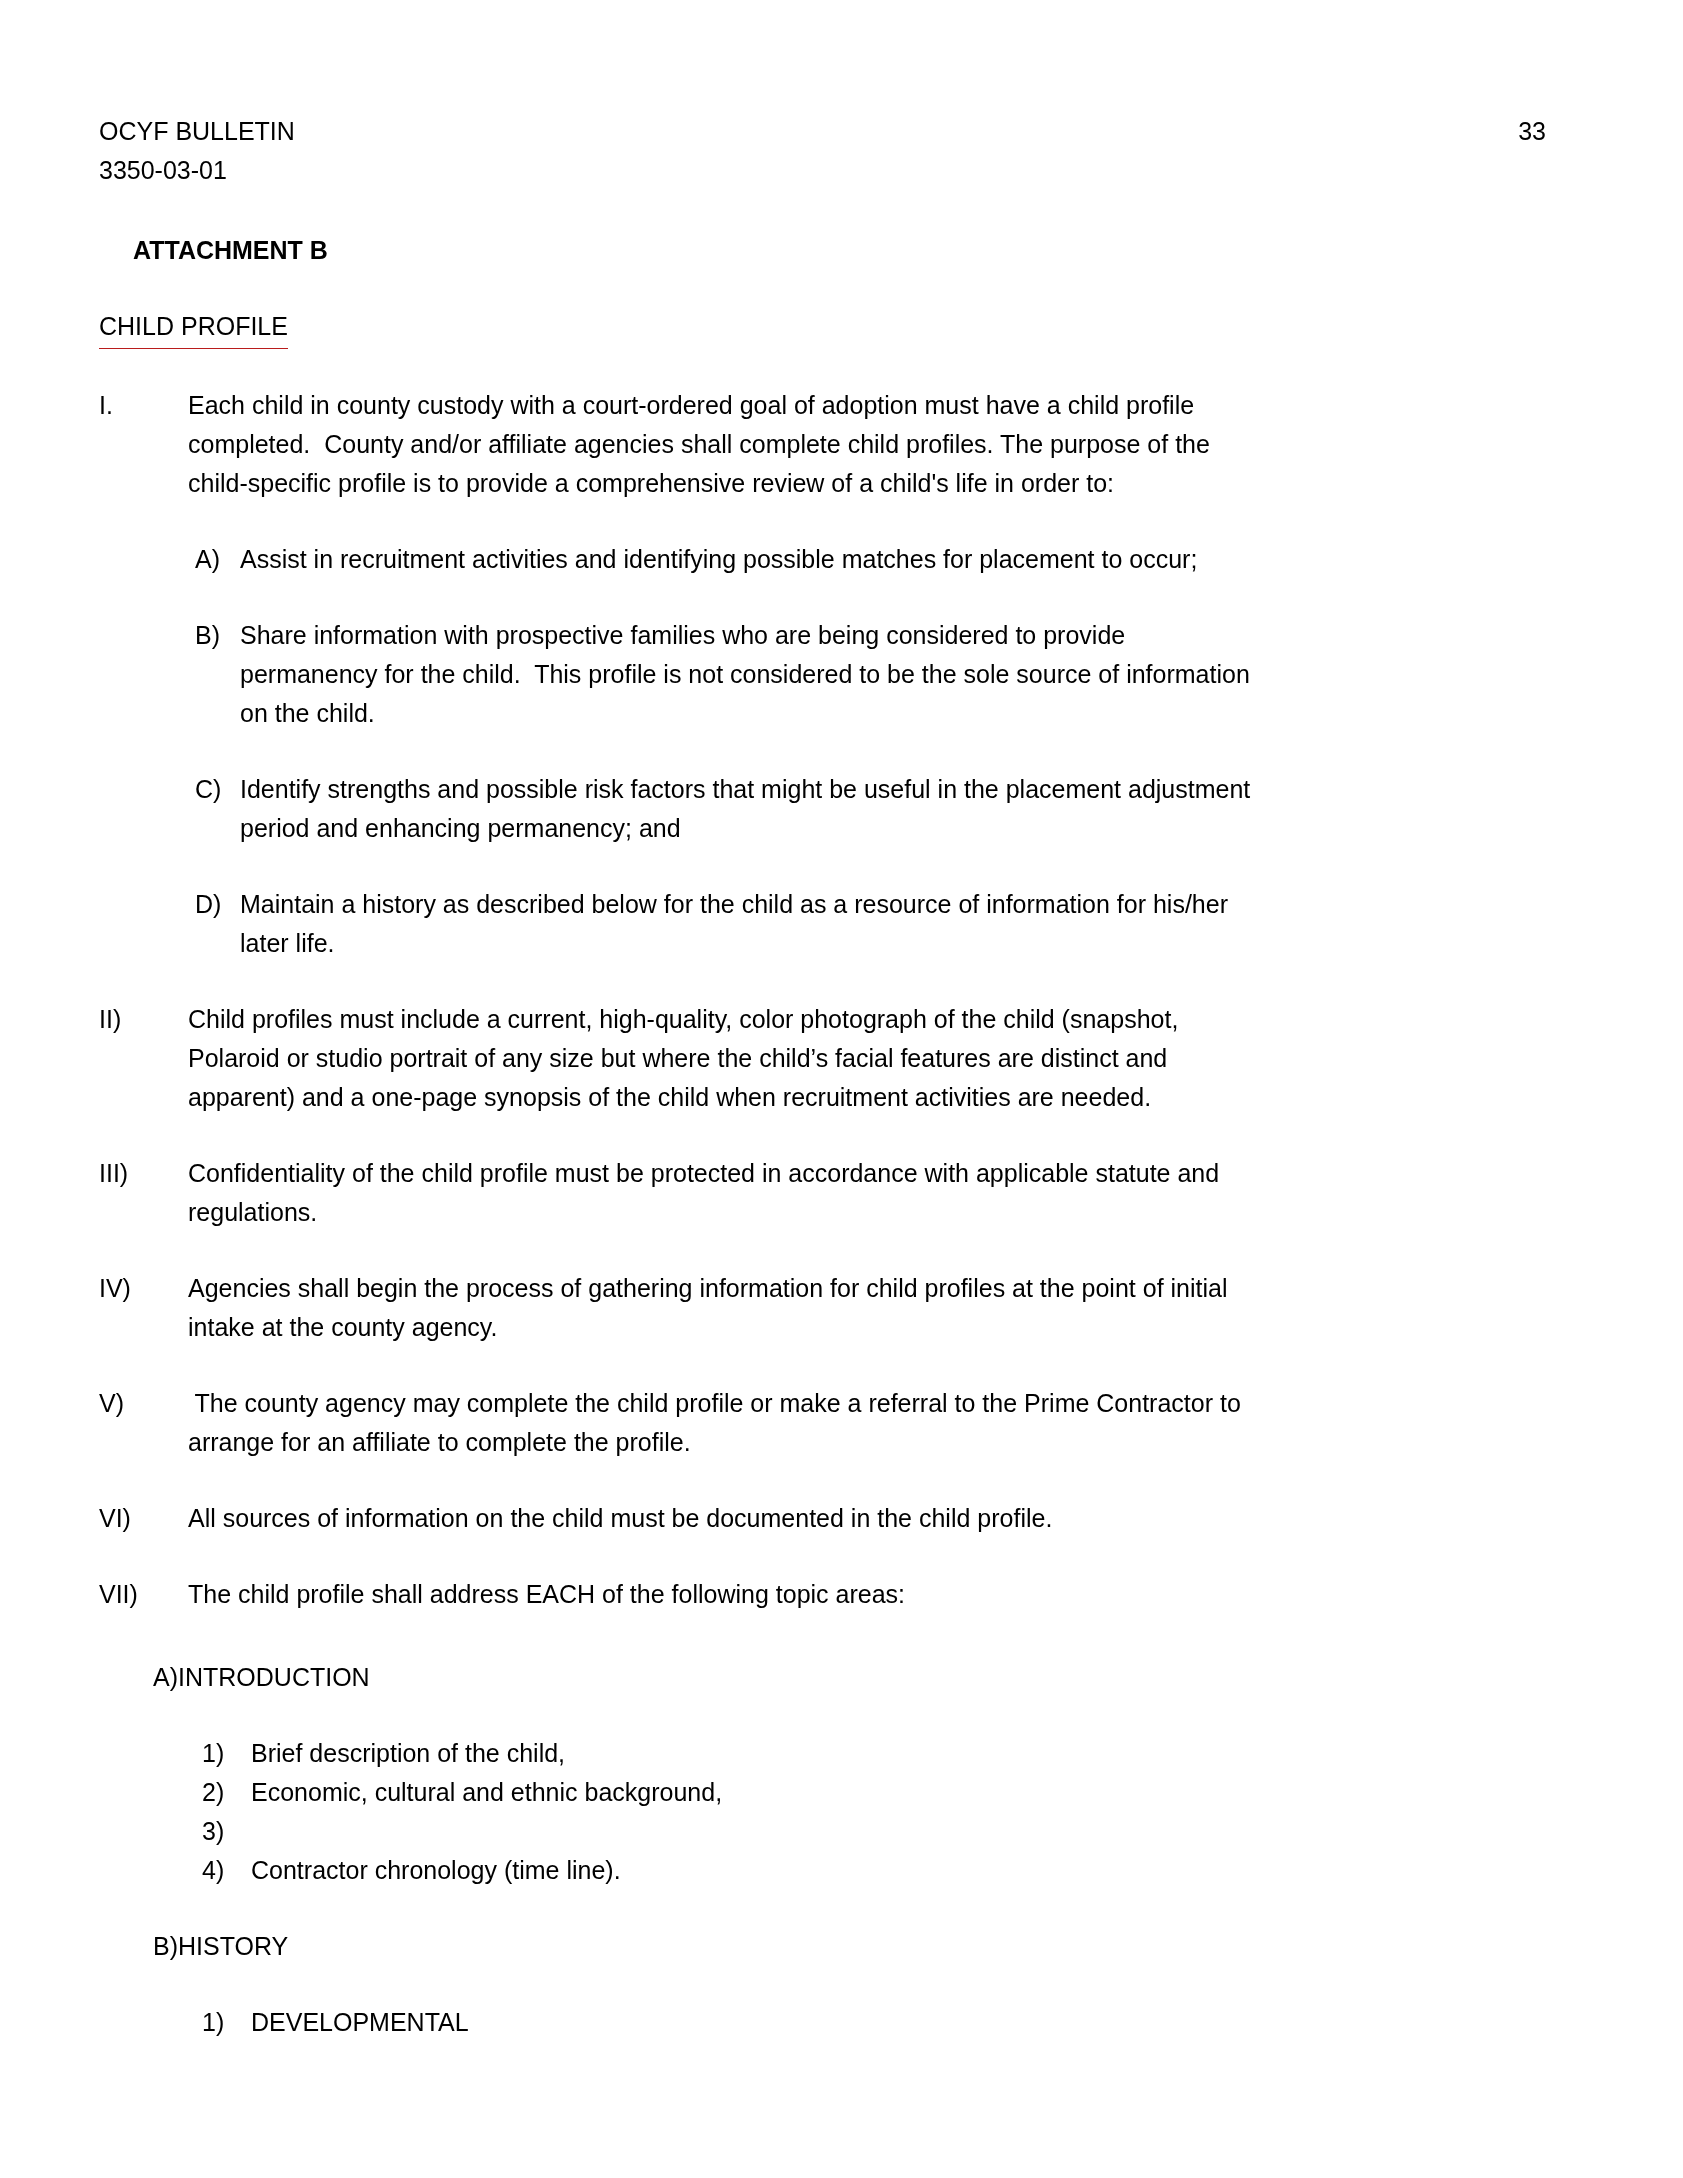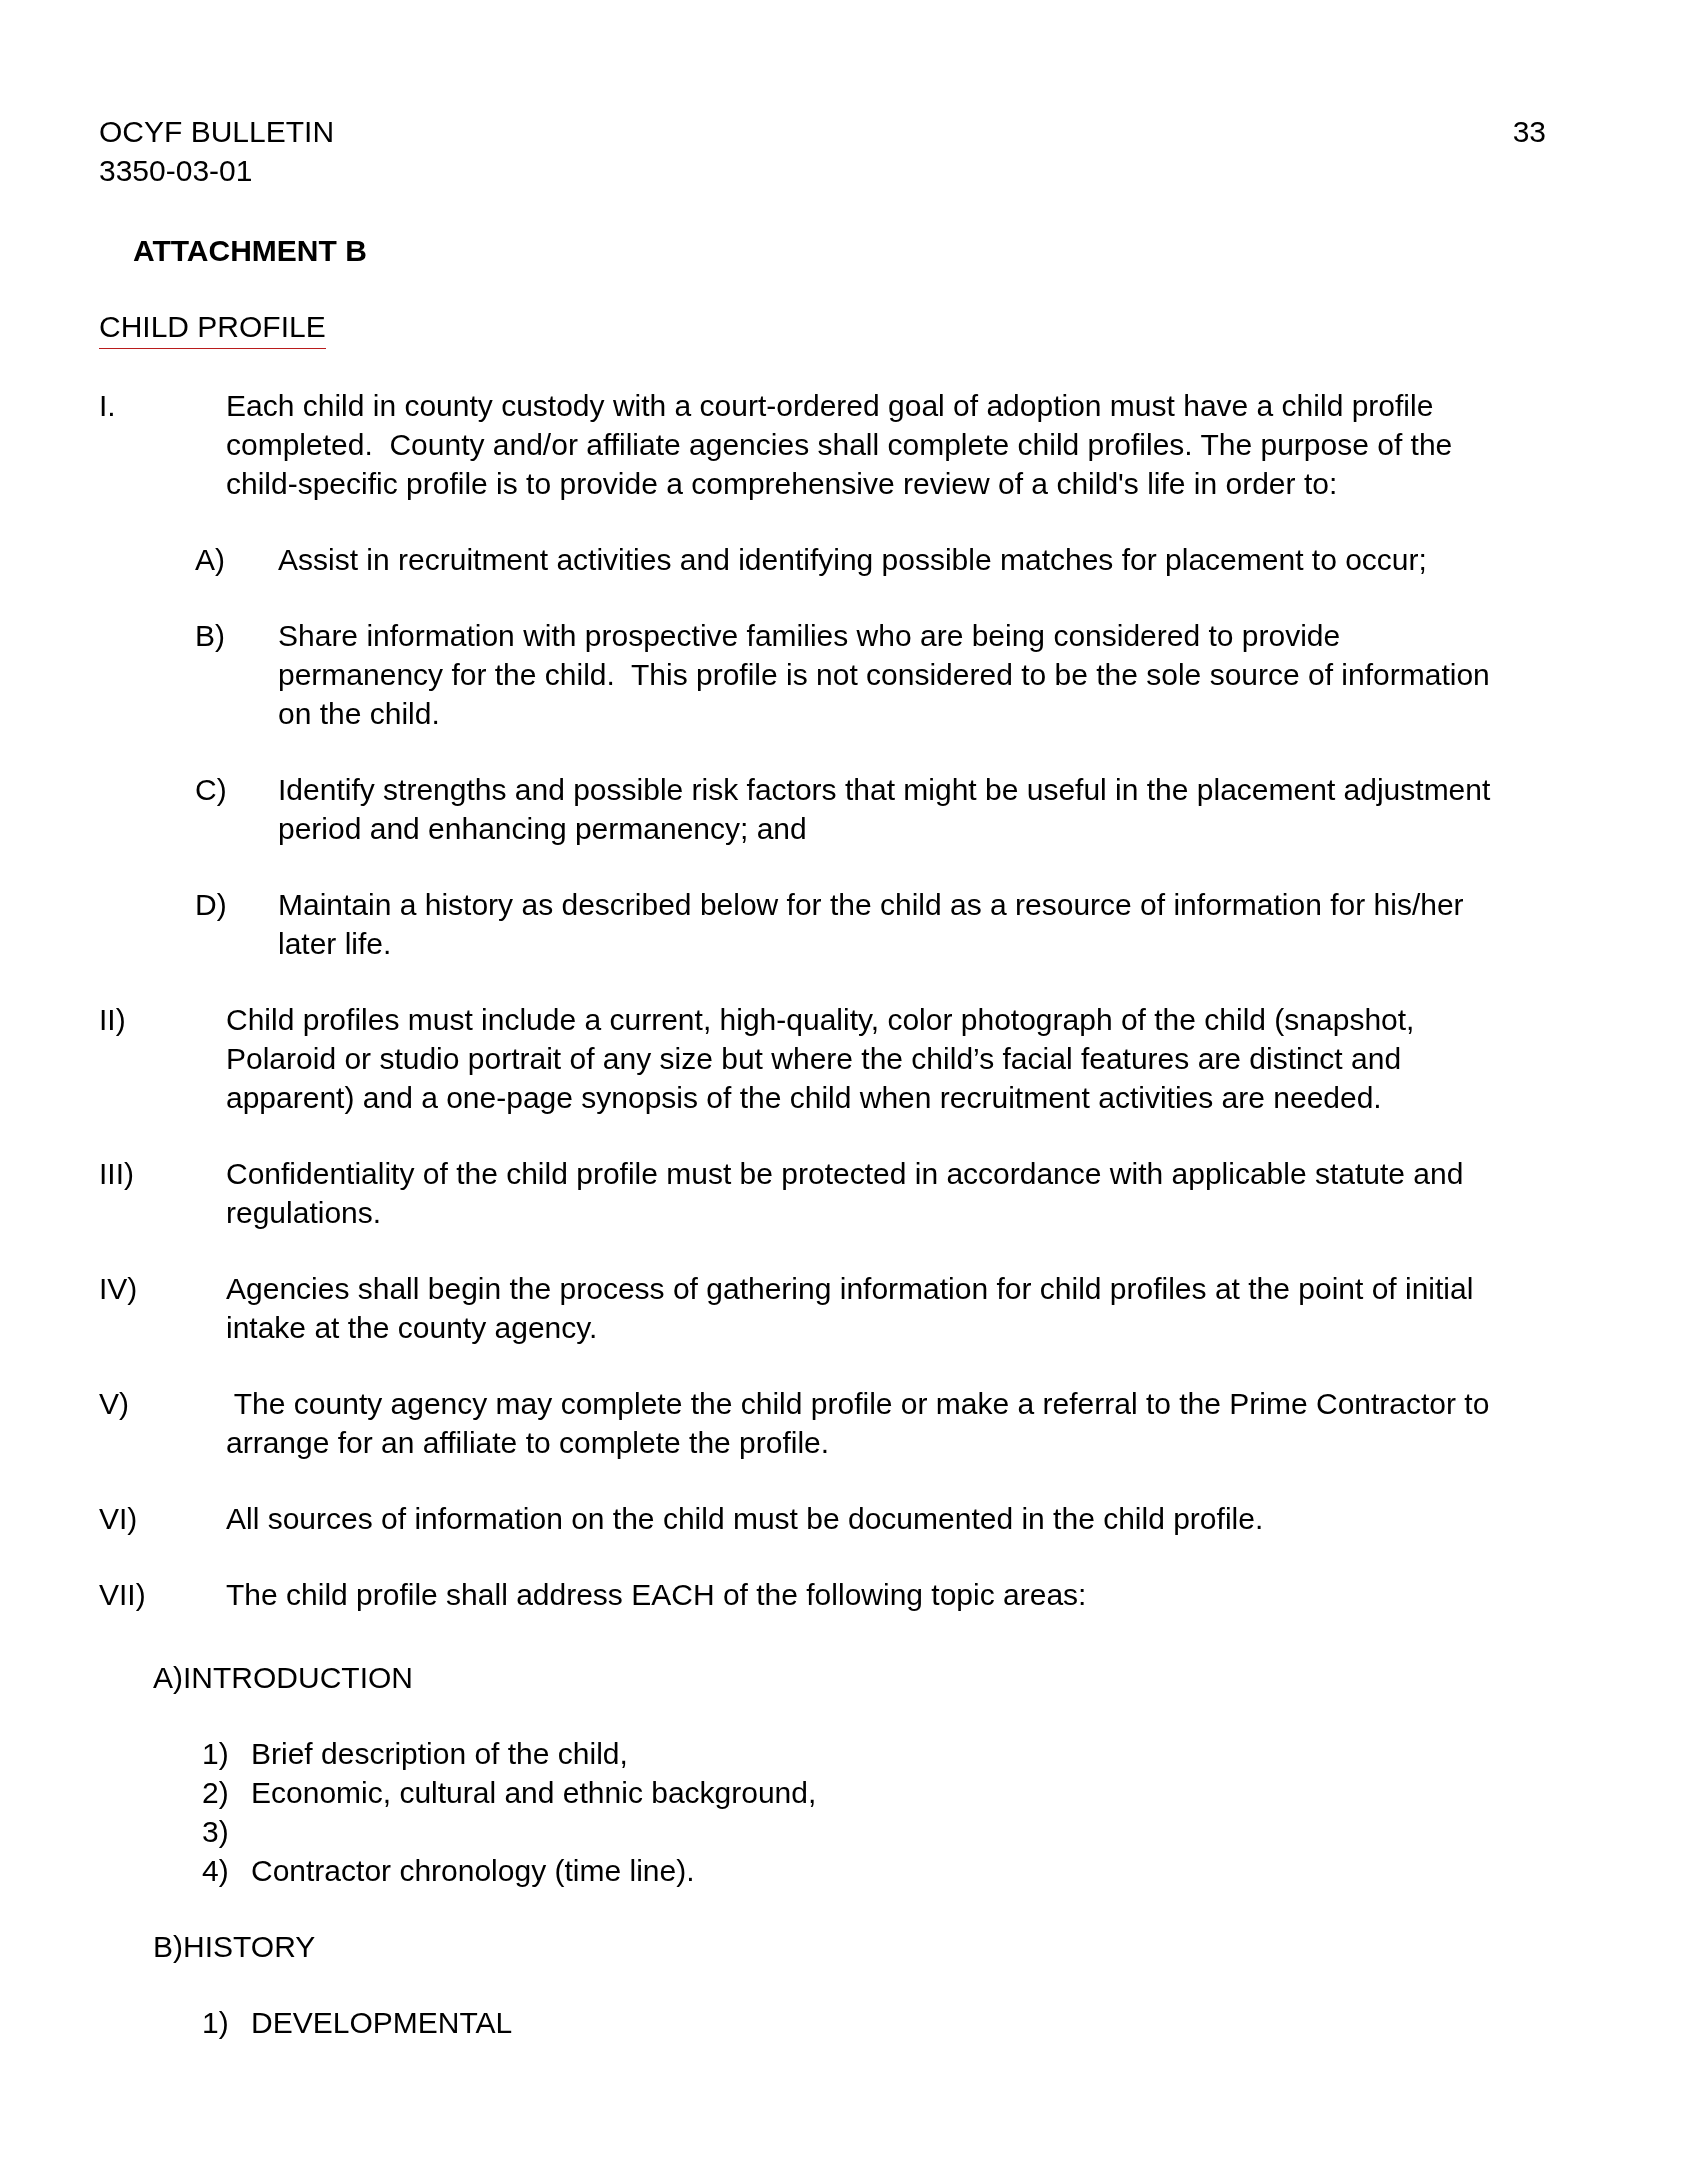--- a/index.html
+++ b/index.html
@@ -7,21 +7,21 @@
     padding: 0;
     background: #ffffff;
   }
   .page {
     position: relative;
     width: 1683px;
     height: 2178px;
     background: #ffffff;
     color: #000000;
     font-family: "Liberation Sans", sans-serif;
-    font-size: 30px;
+    font-size: 25px;
     line-height: 39px;
     box-sizing: border-box;
     padding: 112px 99px 0 99px;
     overflow: hidden;
   }
   .line { white-space: pre; }
 
   
   .header-row {
     display: flex;
@@ -40,21 +40,21 @@
   .doc-title-wrap { }
   .doc-title {
     display: inline-block;
     border-bottom: 1px solid #b91c1c;
     padding-bottom: 2px;
   }
 
   
   .roman-item { display: flex; }
   .roman-marker { flex: none; width: 89px; white-space: pre; }
-  .item-body { flex: 1 1 auto; min-width: 0; margin-left: 38px; }
+  .item-body { flex: 1 1 auto; min-width: 0; }
 
   
   .letter-item { display: flex; margin-left: 96px; }
   .letter-marker { flex: none; width: 45px; white-space: pre; }
 
   
   .topic-heading { margin-left: 54px; }
   .topic-heading .topic-marker { white-space: pre; }
   .topic-heading .topic-label { white-space: pre; }
 

